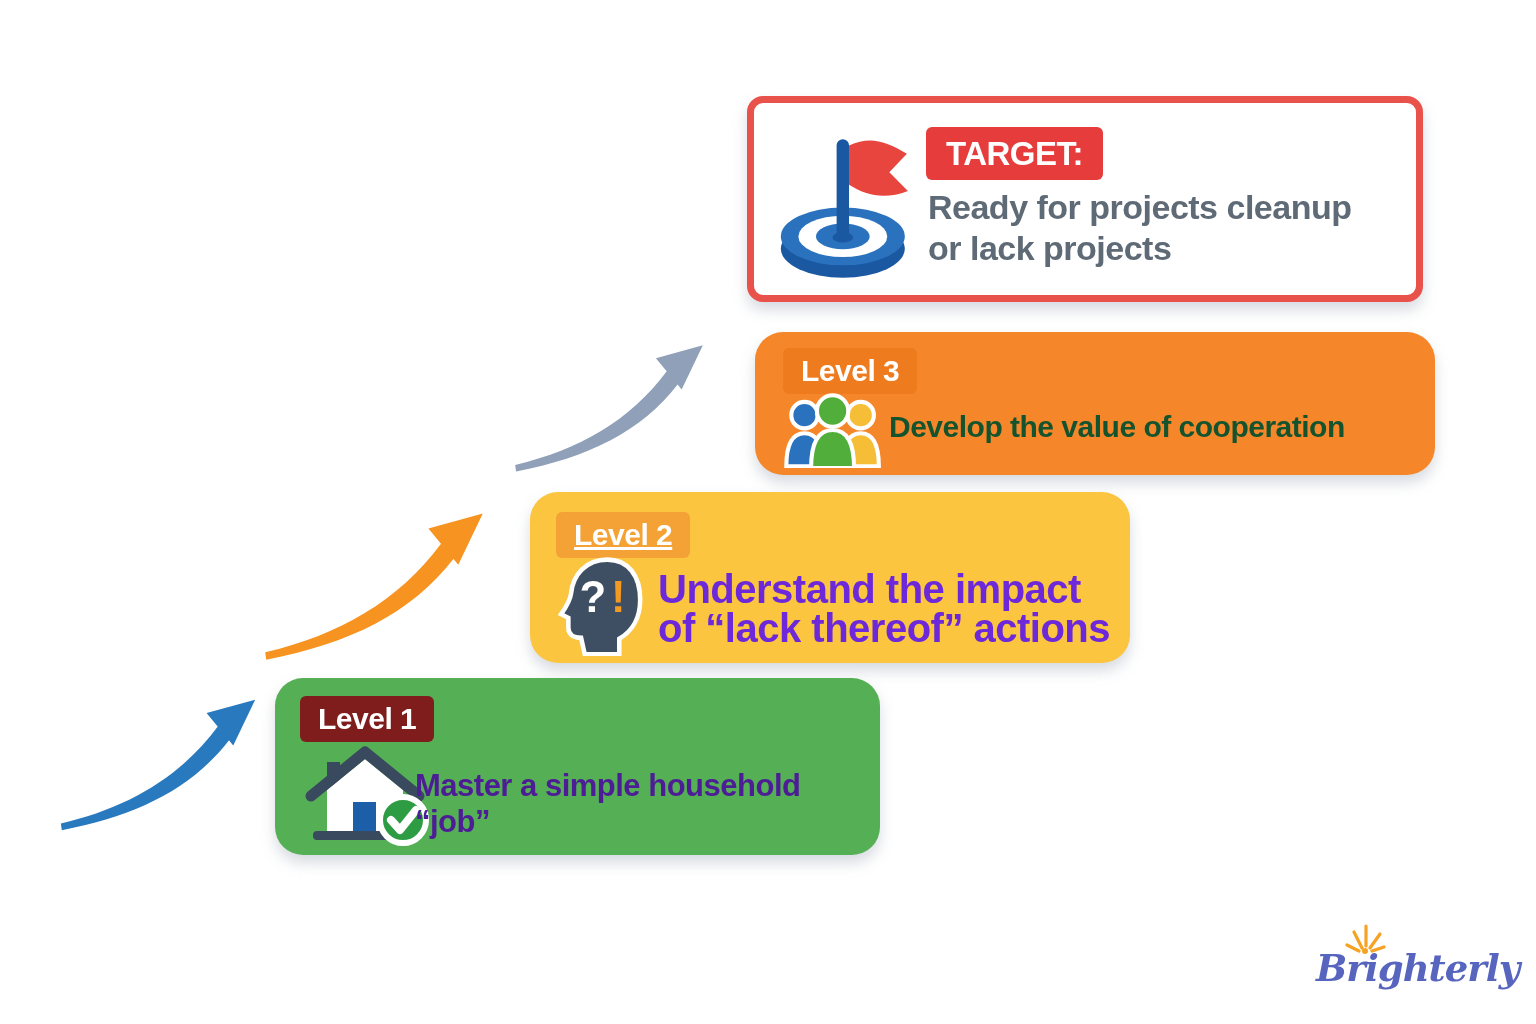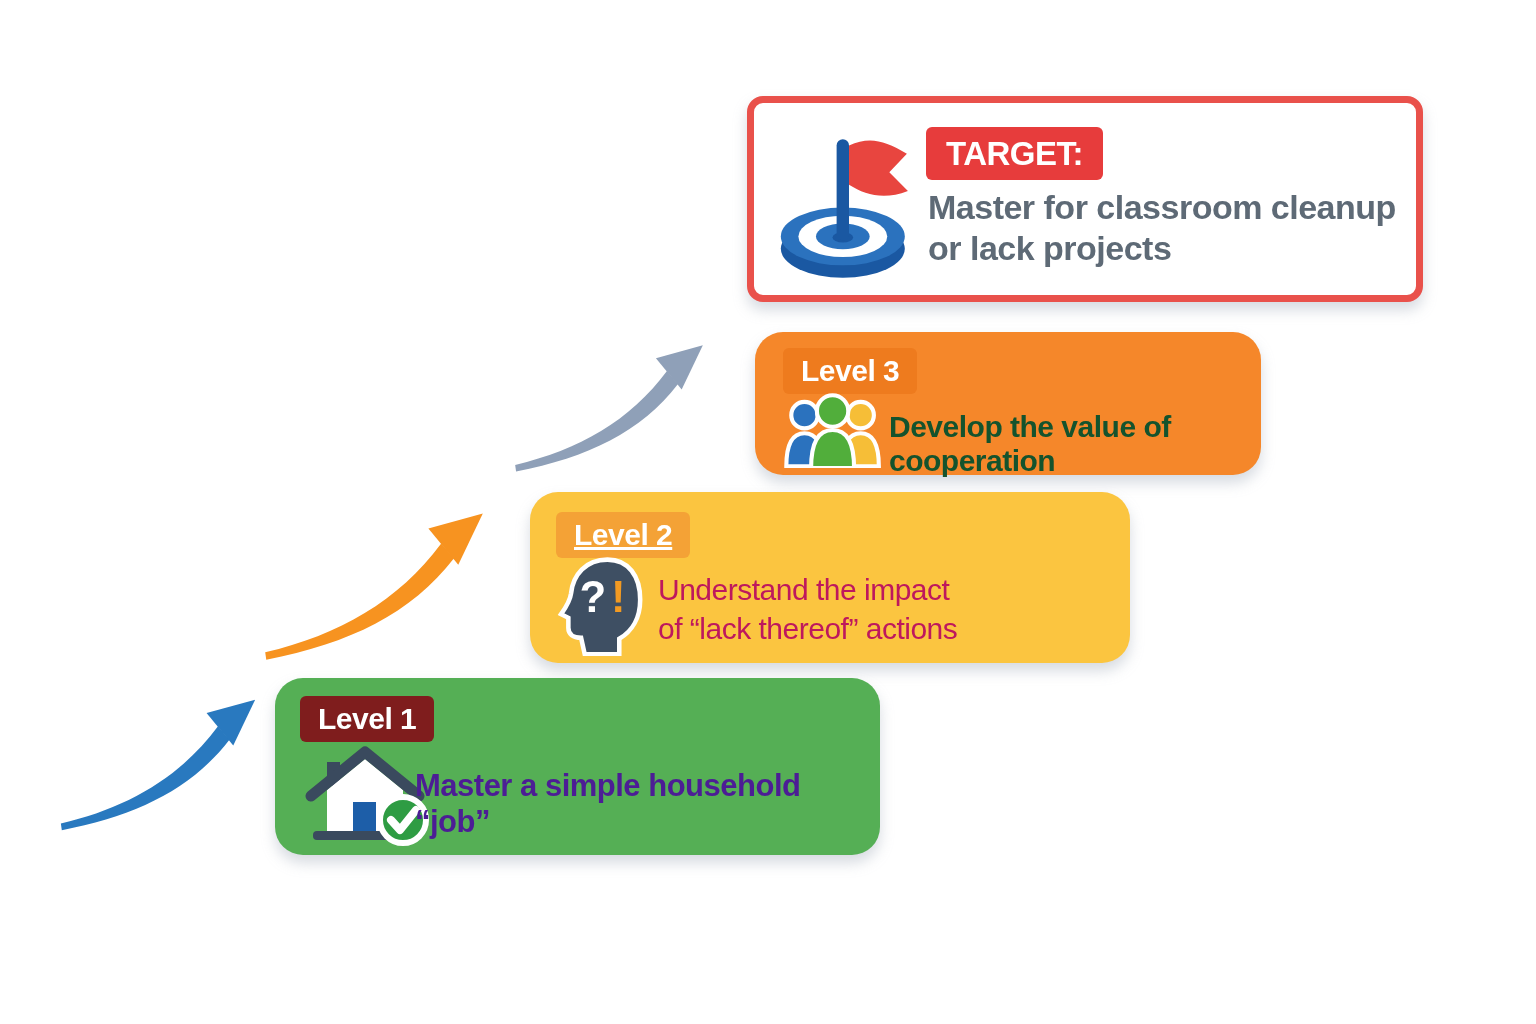--- a/index.html
+++ b/index.html
@@ -17,33 +17,33 @@
     left:703px;top:96px;width:676px;height:206px;background:#ffffff;
     border:7px solid #E9514B;border-radius:16px;box-sizing:border-box;margin-left:44px;
   }
   .target-badge{left:172px;top:24px;background:#E73C3C;font-size:33px;padding:10px 20px;}
   .target-desc{
     position:absolute;left:174px;top:84px;color:#5E6A76;font-weight:700;
     font-size:34px;line-height:41px;letter-spacing:-.5px;
   }
   .target-icon{position:absolute;left:22px;top:28px;width:145px;height:155px;}
   
-  .level3-box{left:755px;top:332px;width:506px;height:143px;background:#F5872A;}
+  .level3-box{left:755px;top:332px;width:680px;height:143px;background:#F5872A;}
   .level3-badge{left:28px;top:16px;background:#EE7B1E;}
   .level3-icon{position:absolute;left:26px;top:60px;width:104px;height:76px;}
   .level3-text{
     position:absolute;left:134px;top:78px;color:#14532d;font-weight:700;
     font-size:30px;letter-spacing:-.5px;
   }
   .level2-box{left:530px;top:492px;width:600px;height:171px;background:#FBC540;}
   .level2-badge{left:26px;top:20px;background:#F4A236;text-decoration:underline;}
   .level2-icon{position:absolute;left:26px;top:64px;width:92px;height:100px;}
   .level2-text{
-    position:absolute;left:128px;top:78px;color:#be185d;font-weight:400;
-    font-size:30px;line-height:39px;letter-spacing:-.5px;
+    position:absolute;left:128px;top:78px;color:#6d28d9;font-weight:700;
+    font-size:40px;line-height:39px;letter-spacing:-.5px;
   }
   .level1-box{left:275px;top:678px;width:605px;height:177px;background:#55AF55;}
   .level1-badge{left:25px;top:18px;background:#7f1d1d;}
   .level1-icon{position:absolute;left:28px;top:62px;width:130px;height:106px;}
   .level1-text{
     position:absolute;left:140px;top:90px;color:#4c1d95;font-weight:700;
     font-size:31px;letter-spacing:-.5px;
   }
   
   .arrow{position:absolute;}
@@ -81,21 +81,21 @@
       <ellipse cx="62" cy="114" rx="60" ry="28" fill="#1A58A2"></ellipse>
       <ellipse cx="62" cy="102" rx="60" ry="28" fill="#2B72BE"></ellipse>
       <ellipse cx="62" cy="102" rx="43" ry="20" fill="#ffffff"></ellipse>
       <ellipse cx="62" cy="102" rx="26" ry="12.5" fill="#2B72BE"></ellipse>
       <ellipse cx="62" cy="103" rx="10" ry="5" fill="#1A58A2"></ellipse>
       <rect x="56" y="8" width="12" height="98" rx="6" fill="#1A58A2"></rect>
       <path d="M68 14 C88 5 102 9 124 22 L107 40 L125 58 C102 67 84 62 68 52 Z" fill="#E8453F"></path>
     </svg>
     <span class="badge target-badge">TARGET:</span>
     <div class="target-desc">
-      <span>Master for classroom cleanup</span><br>
+      <span>Ready for projects cleanup</span><br>
       <span>or lack projects</span>
     </div>
   </div>
 
   <div class="box level3-box">
     <span class="badge level3-badge">Level 3</span>
     <svg class="level3-icon" viewBox="0 0 125 92">
       <g stroke="#ffffff" stroke-width="5">
         <circle cx="28" cy="28" r="16" fill="#2B72BE"></circle>
         <path d="M6 90 Q6 50 28 50 Q50 50 50 90 Z" fill="#2B72BE"></path>
@@ -128,14 +128,27 @@
       <path d="M24 50 L62 19 L100 50 L100 93 L24 93 Z" fill="#ffffff"></path>
       <path d="M8 56 L62 12 L116 56" stroke="#3A4A5E" stroke-width="11" fill="none" stroke-linecap="round" stroke-linejoin="round"></path>
       <rect x="50" y="62" width="23" height="31" fill="#1D5EA8"></rect>
       <rect x="10" y="91" width="100" height="9" rx="4" fill="#3A4A5E"></rect>
       <circle cx="100" cy="80" r="23" fill="#2E9C43" stroke="#ffffff" stroke-width="6"></circle>
       <path d="M88 80 L97 90 L113 70" stroke="#ffffff" stroke-width="8" fill="none" stroke-linecap="round" stroke-linejoin="round"></path>
     </svg>
     <span class="level1-text">Master a simple household “job”</span>
   </div>
 
+  <div class="logo">
+    <svg class="logo-sun" viewBox="0 0 44 34">
+      <g stroke="#F6A224" stroke-width="3.2" stroke-linecap="round">
+        <line x1="20" y1="28" x2="12" y2="12"></line>
+        <line x1="24" y1="26" x2="24" y2="6"></line>
+        <line x1="28" y1="28" x2="38" y2="14"></line>
+        <line x1="30" y1="31" x2="42" y2="27"></line>
+        <line x1="17" y1="31" x2="5" y2="25"></line>
+      </g>
+      <circle cx="23" cy="31" r="3" fill="#F6A224"></circle>
+    </svg>
+    <span class="logo-text">Brighterly</span>
+  </div>
 
 </div>
 
 </body></html>

